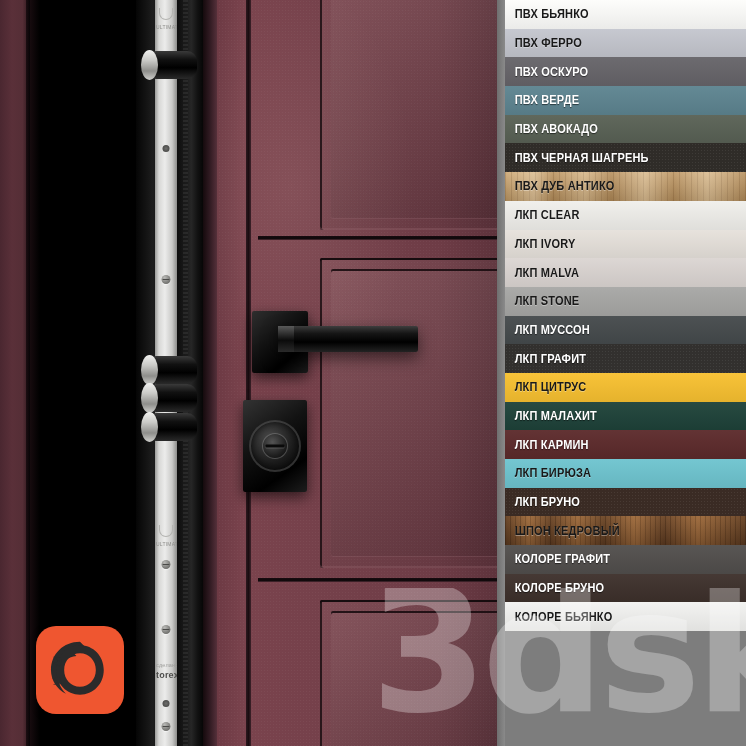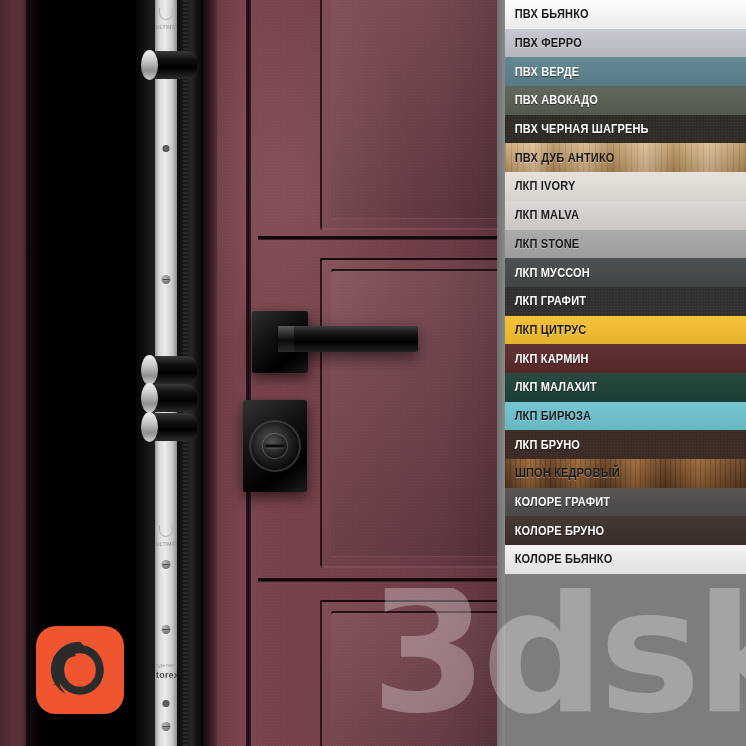--- a/index.html
+++ b/index.html
@@ -366,20 +366,25 @@
           <div class="tex" style="background-color:#fdfdfb;
         background-image:linear-gradient(to bottom, rgba(255,255,255,.045), rgba(0,0,0,.07));"></div>
           <span class="lbl dark">ПВХ БЬЯНКО</span>
         </div>
         <div class="swatch">
           <div class="tex" style="background-color:#c4c6ce;
         background-image:linear-gradient(to bottom, rgba(255,255,255,.045), rgba(0,0,0,.07));"></div>
           <span class="lbl dark">ПВХ ФЕРРО</span>
         </div>
         <div class="swatch">
+          <div class="tex" style="background-color:#666469;
+        background-image:linear-gradient(to bottom, rgba(255,255,255,.045), rgba(0,0,0,.07));"></div>
+          <span class="lbl light">ПВХ ОСКУРО</span>
+        </div>
+        <div class="swatch">
           <div class="tex" style="background-color:#5d8490;
         background-image:linear-gradient(to bottom, rgba(255,255,255,.045), rgba(0,0,0,.07));"></div>
           <span class="lbl light">ПВХ ВЕРДЕ</span>
         </div>
         <div class="swatch">
           <div class="tex" style="background-color:#596155;
         background-image:linear-gradient(to bottom, rgba(255,255,255,.045), rgba(0,0,0,.07));"></div>
           <span class="lbl light">ПВХ АВОКАДО</span>
         </div>
         <div class="swatch">
@@ -395,20 +400,25 @@
           <div class="tex" style="background-color:#c9a068;
         background-image:
           linear-gradient(90deg, rgba(255,255,255,.00) 0%, rgba(255,245,225,.30) 12%, rgba(120,80,40,.18) 20%,
             rgba(255,248,230,.22) 33%, rgba(110,72,36,.20) 44%, rgba(255,246,228,.28) 58%,
             rgba(120,80,42,.16) 70%, rgba(255,248,232,.26) 84%, rgba(110,72,36,.18) 100%),
           repeating-linear-gradient(91deg, rgba(90,58,26,.20) 0px, rgba(90,58,26,.20) 1px, transparent 1px, transparent 6px),
           linear-gradient(to bottom, rgba(255,255,255,.16), rgba(0,0,0,.18));"></div>
           <span class="lbl dark">ПВХ ДУБ АНТИКО</span>
         </div>
         <div class="swatch">
+          <div class="tex" style="background-color:#f0efeb;
+        background-image:linear-gradient(to bottom, rgba(255,255,255,.045), rgba(0,0,0,.07));"></div>
+          <span class="lbl dark">ЛКП CLEAR</span>
+        </div>
+        <div class="swatch">
           <div class="tex" style="background-color:#e6e1db;
         background-image:linear-gradient(to bottom, rgba(255,255,255,.045), rgba(0,0,0,.07));"></div>
           <span class="lbl dark">ЛКП IVORY</span>
         </div>
         <div class="swatch">
           <div class="tex" style="background-color:#dbd5d2;
         background-image:linear-gradient(to bottom, rgba(255,255,255,.045), rgba(0,0,0,.07));"></div>
           <span class="lbl dark">ЛКП MALVA</span>
         </div>
         <div class="swatch">
@@ -429,28 +439,28 @@
         background-size:3px 3px,4px 4px;
         background-position:0 0,2px 1px;"></div>
           <span class="lbl light">ЛКП ГРАФИТ</span>
         </div>
         <div class="swatch">
           <div class="tex" style="background-color:#f7c030;
         background-image:linear-gradient(to bottom, rgba(255,255,255,.045), rgba(0,0,0,.07));"></div>
           <span class="lbl dark">ЛКП ЦИТРУС</span>
         </div>
         <div class="swatch">
+          <div class="tex" style="background-color:#1e4239;
+        background-image:linear-gradient(to bottom, rgba(255,255,255,.045), rgba(0,0,0,.07));"></div>
+          <span class="lbl light">ЛКП МАЛАХИТ</span>
+        </div>
+        <div class="swatch">
           <div class="tex" style="background-color:#5c2a2b;
         background-image:linear-gradient(to bottom, rgba(255,255,255,.045), rgba(0,0,0,.07));"></div>
           <span class="lbl light">ЛКП КАРМИН</span>
-        </div>
-        <div class="swatch">
-          <div class="tex" style="background-color:#1e4239;
-        background-image:linear-gradient(to bottom, rgba(255,255,255,.045), rgba(0,0,0,.07));"></div>
-          <span class="lbl light">ЛКП МАЛАХИТ</span>
         </div>
         <div class="swatch">
           <div class="tex" style="background-color:#6ec4cf;
         background-image:linear-gradient(to bottom, rgba(255,255,255,.045), rgba(0,0,0,.07));"></div>
           <span class="lbl dark">ЛКП БИРЮЗА</span>
         </div>
         <div class="swatch">
           <div class="tex" style="background-color:#3a2b24;
         background-image:
           radial-gradient(rgba(255,255,255,.07) .6px, transparent .7px),

